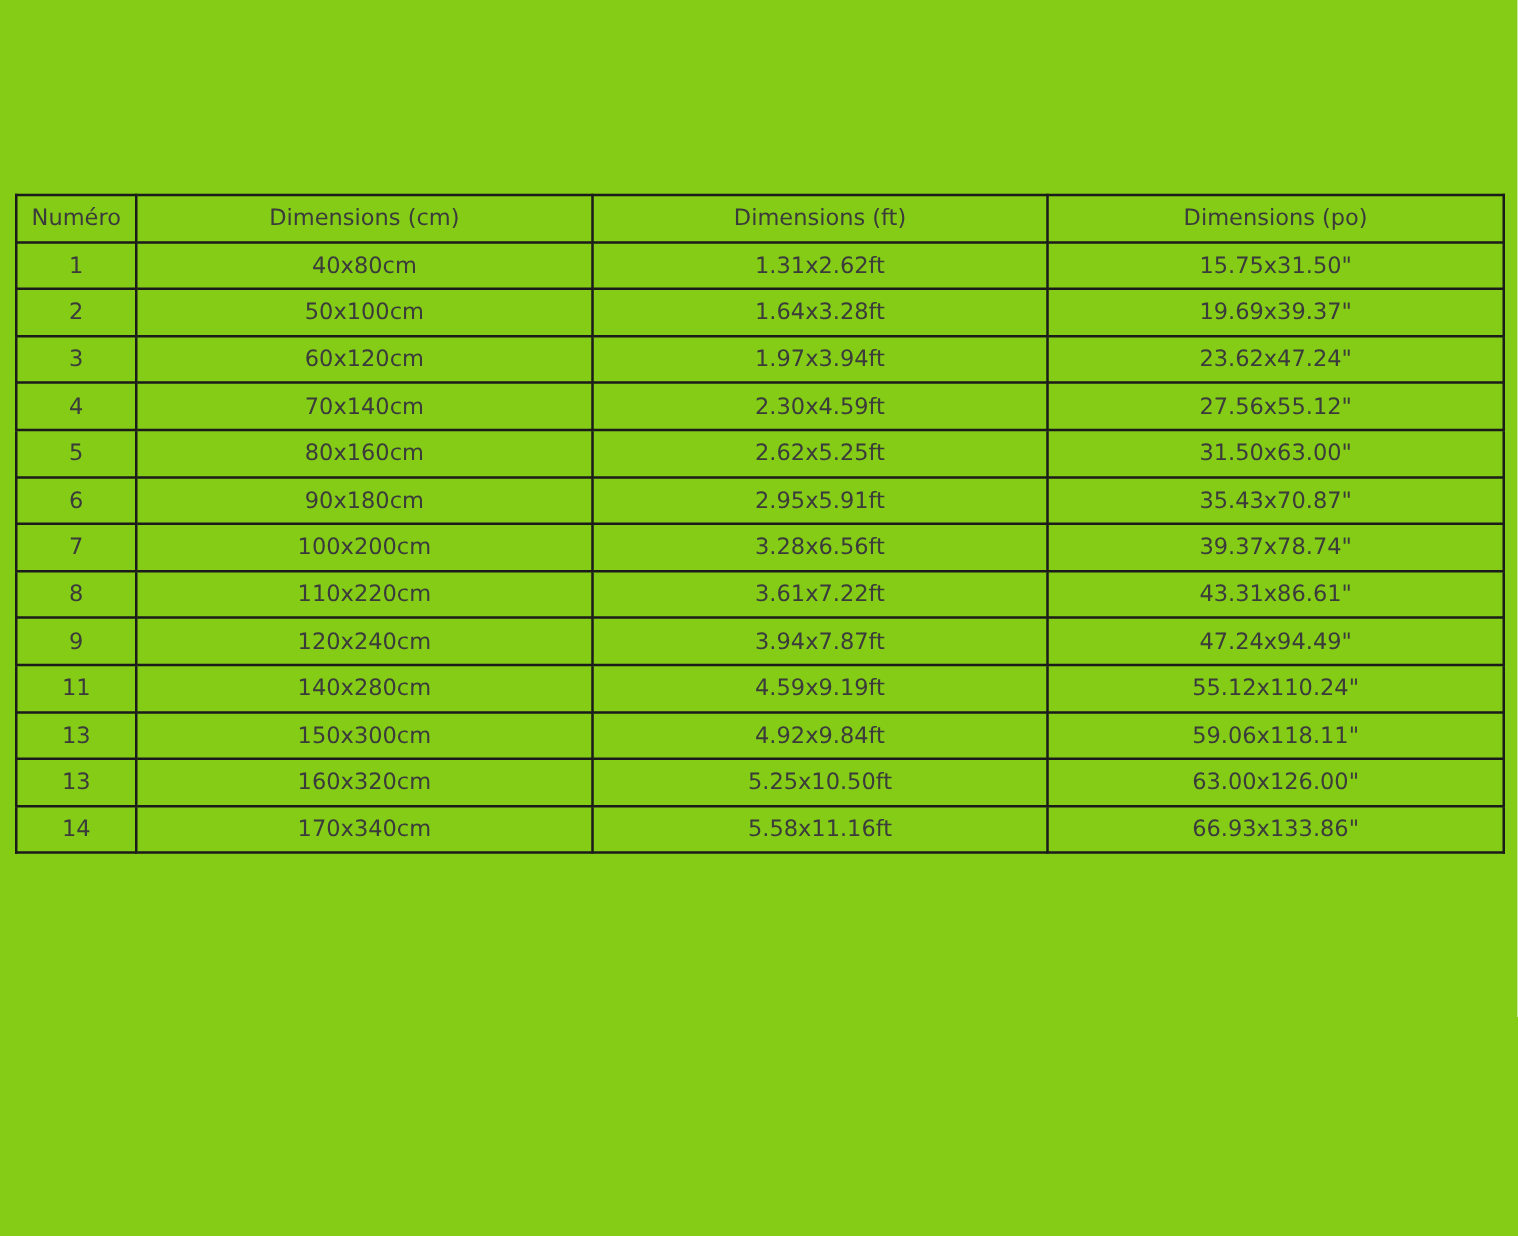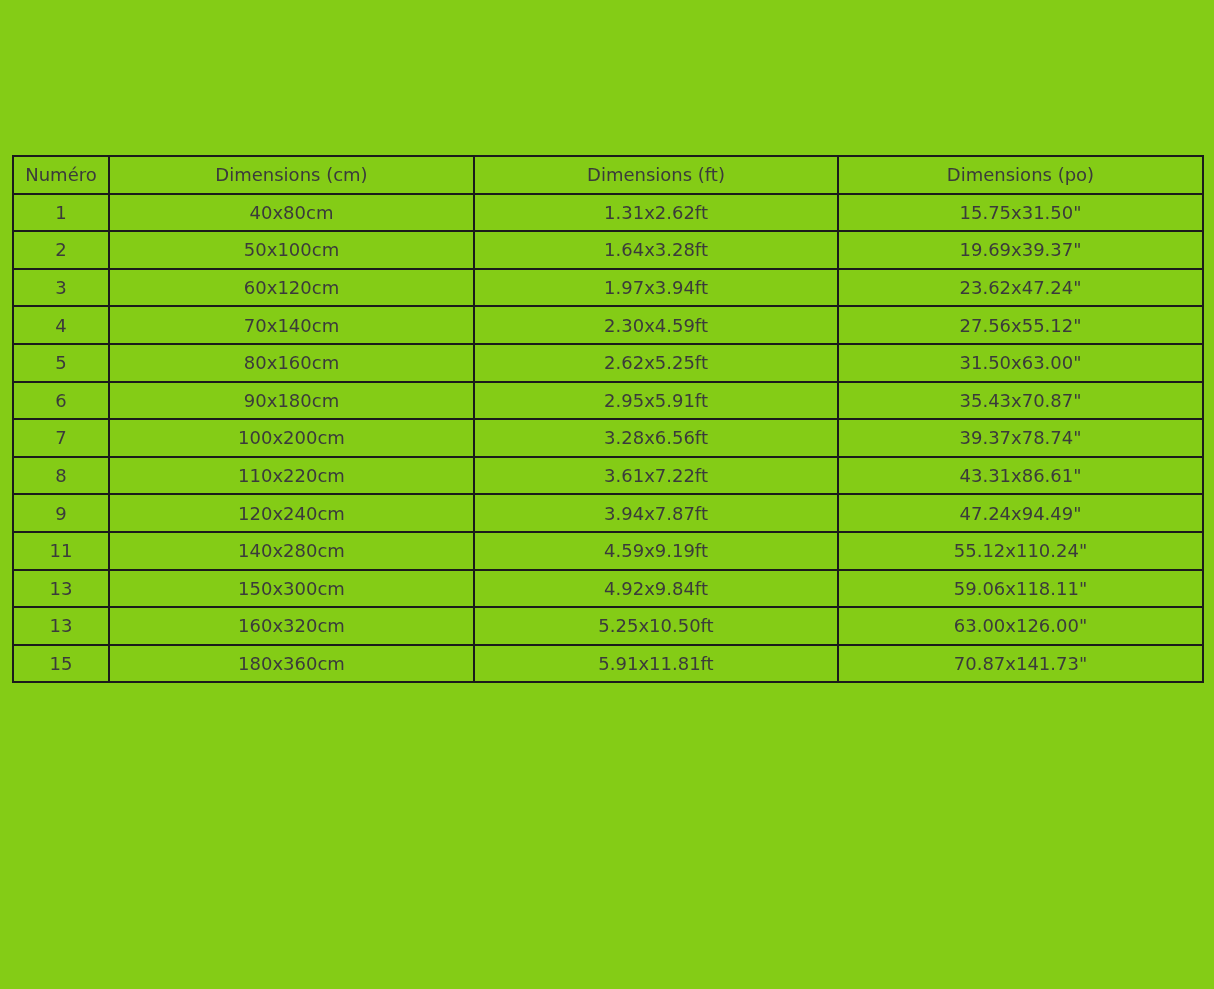--- a/index.html
+++ b/index.html
@@ -127,20 +127,20 @@
         <td>4.92x9.84ft</td>
         <td>59.06x118.11"</td>
       </tr>
       <tr>
         <td>13</td>
         <td>160x320cm</td>
         <td>5.25x10.50ft</td>
         <td>63.00x126.00"</td>
       </tr>
       <tr>
-        <td>15</td>
-        <td>180x360cm</td>
-        <td>5.91x11.81ft</td>
-        <td>70.87x141.73"</td>
+        <td>14</td>
+        <td>170x340cm</td>
+        <td>5.58x11.16ft</td>
+        <td>66.93x133.86"</td>
       </tr>
     </tbody>
   </table>
 </div>
 
 </body></html>

